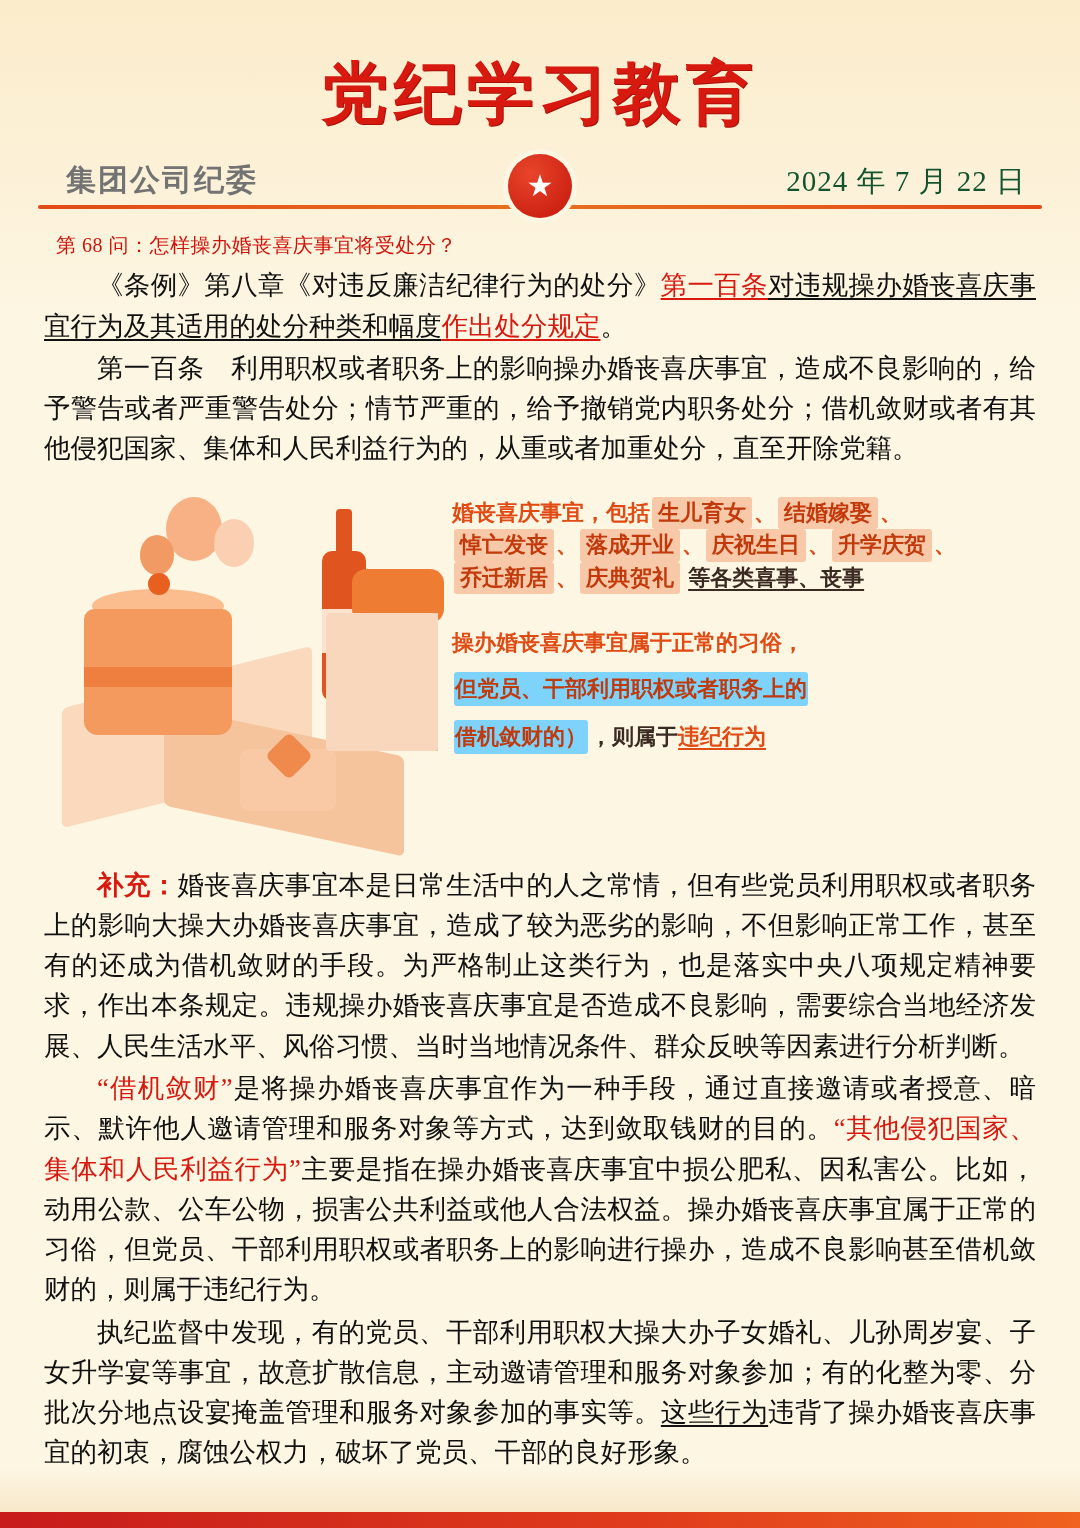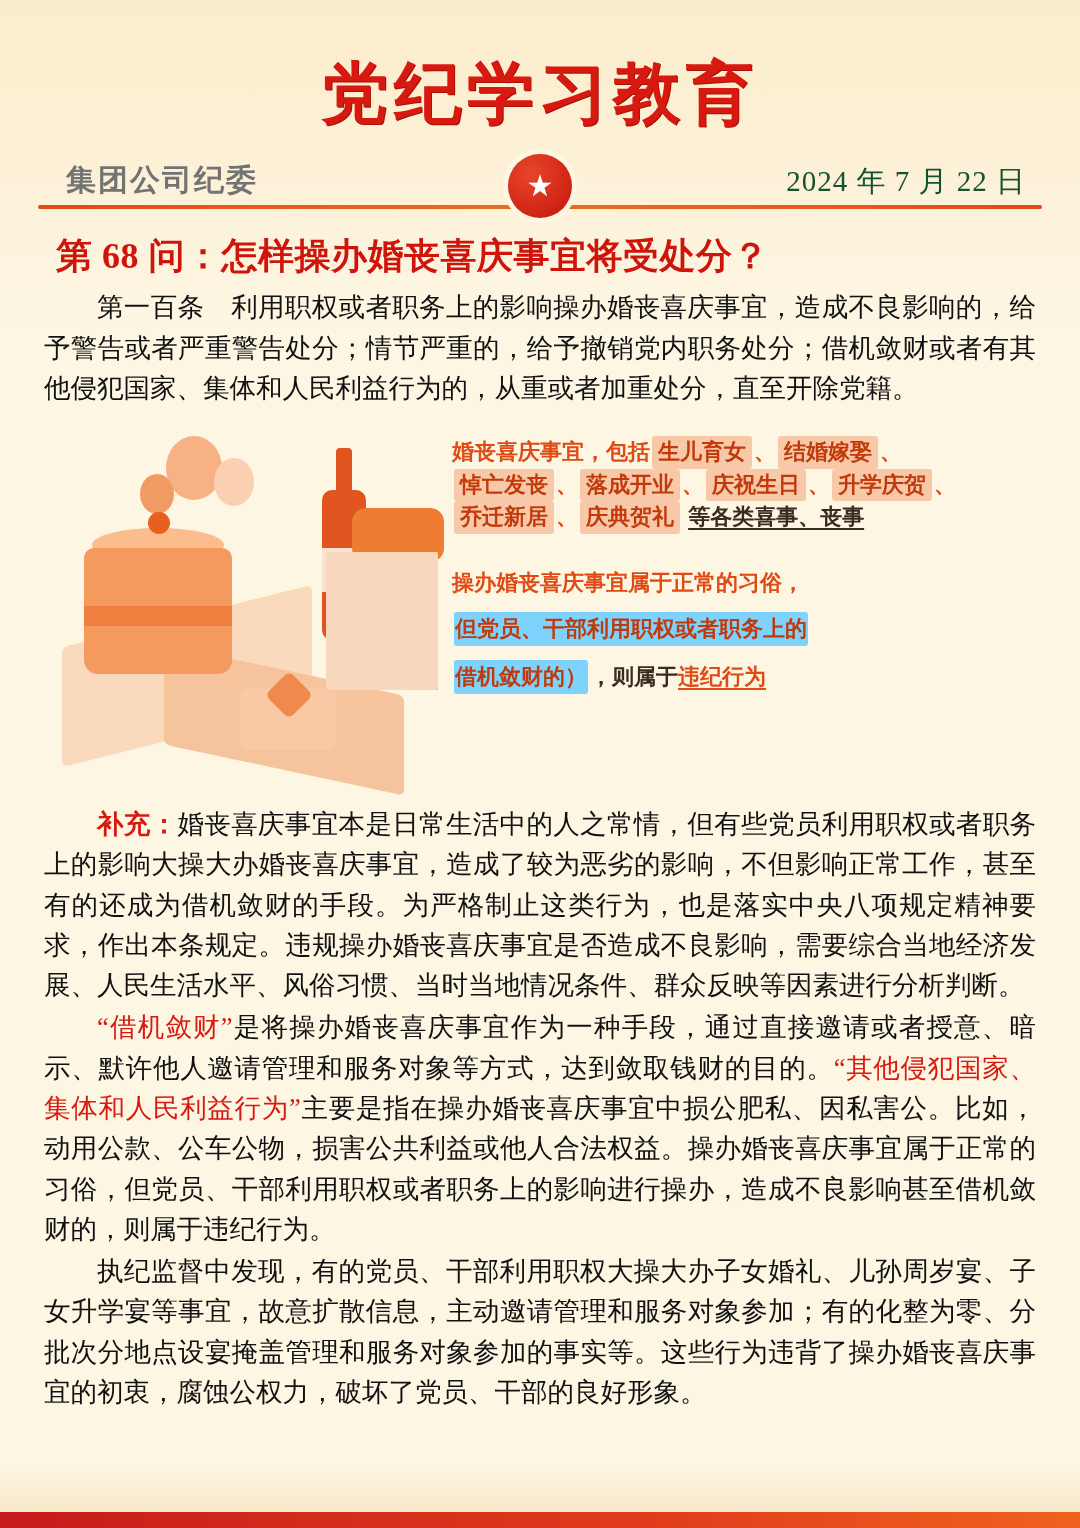--- a/index.html
+++ b/index.html
@@ -72,29 +72,29 @@
     width:64px;height:64px;border-radius:50%;
     background:radial-gradient(circle at 35% 30%,#e8452a,#c4160c);
     box-shadow:0 0 0 5px #fdf6e3;
     display:flex;align-items:center;justify-content:center;
     color:#fff;font-size:30px;line-height:1;
   }
 
   
   .content{margin:14px 44px 0 44px;}
   .q-line{
-    font-size:36px;font-weight:bold;color:#cf140c;
+    font-size:20px;font-weight:normal;color:#cf140c;
     margin:16px 0 6px 12px;letter-spacing:0.5px;
   }
   .q-line .qnum{color:#cf140c;}
   p.para{
     font-size:26.5px;color:#111;line-height:1.52;
     margin:2px 0 2px 0;text-align:justify;text-indent:2em;
   }
-  .u{text-underline-offset:4px;}
+  .u{text-decoration:underline;text-underline-offset:4px;}
   .red{color:#d8190f;}
   .redu{color:#d8190f;text-decoration:underline;text-underline-offset:4px;}
   .blk-u{color:#111;text-decoration:underline;text-underline-offset:4px;}
 
   
   .illus{
     position:relative;margin:12px auto 0 auto;width:992px;height:370px;
   }
   .illus-left{
     position:absolute;left:0;top:0;width:400px;height:370px;
@@ -162,20 +162,23 @@
     <div class="badge">★</div>
     <div class="date">2024 年 7 月 22 日</div>
   </div>
 
   <div class="content">
 
     <div class="q-line">
       <span class="qnum">第 68 问</span><span>：</span><span>怎样操办婚丧喜庆事宜将受处分？</span>
     </div>
 
+    <p class="para">
+      <span>《条例》第八章《对违反廉洁纪律行为的处分》</span><span class="redu">第一百条</span><span class="blk-u">对违规操办婚丧喜庆事宜行为及其适用的处分种类和幅度</span><span class="redu">作出处分规定</span><span>。</span>
+    </p>
 
     <p class="para">第一百条　利用职权或者职务上的影响操办婚丧喜庆事宜，造成不良影响的，给予警告或者严重警告处分；情节严重的，给予撤销党内职务处分；借机敛财或者有其他侵犯国家、集体和人民利益行为的，从重或者加重处分，直至开除党籍。</p>
 
   </div>
 
   <div class="illus">
     <div class="illus-left">
       <div class="shape plat1"></div>
       <div class="shape plat2"></div>
       <div class="shape balloon1"></div>

